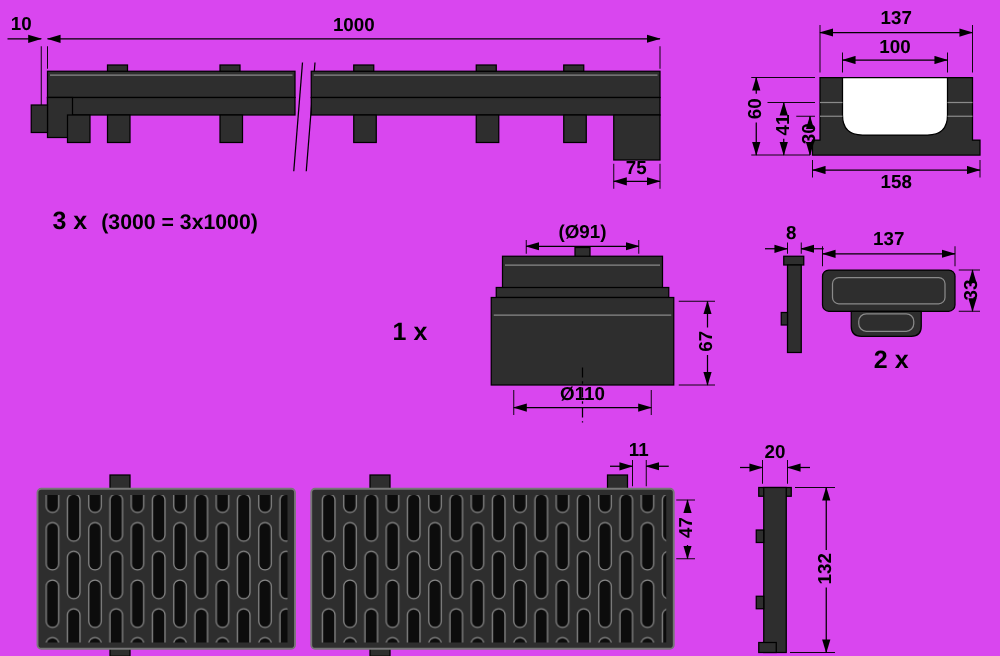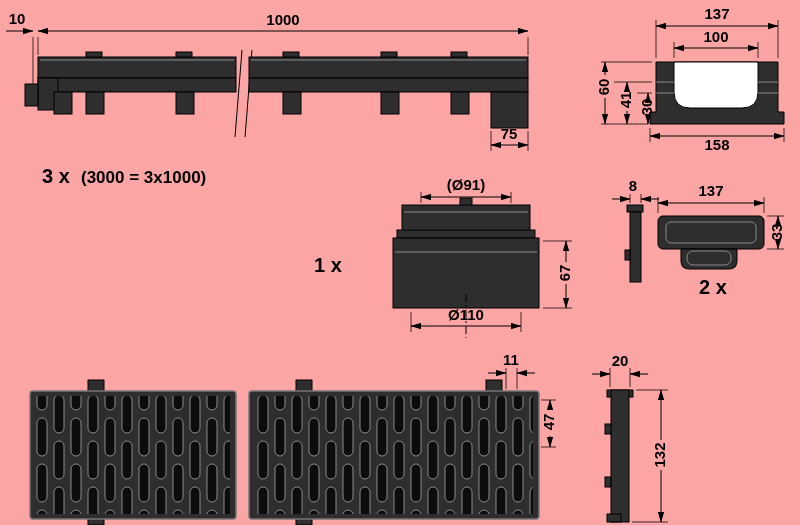--- a/index.html
+++ b/index.html
@@ -1,16 +1,16 @@
 <!DOCTYPE html>
 <html><head>
 <meta charset="utf-8">
 <style>
   html,body{margin:0;padding:0;background:#ffffff;}
-  .canvas{width:800px;height:525px;background:#fca5a5;position:relative;overflow:hidden;}
+  .canvas{width:800px;height:525px;background:#d946ef;position:relative;overflow:hidden;}
   svg{display:block;}
   .part{fill:#2e2e2e;stroke:#000000;stroke-width:1;}
   .panel{fill:#2e2e2e;stroke:#777777;stroke-width:1.5;}
   .cavity{fill:#ffffff;stroke:#000000;stroke-width:1;}
   .ext{stroke:#000000;stroke-width:.75;fill:none;}
   .dim{stroke:#000000;stroke-width:1;fill:none;}
   .detail{stroke:#8a8a8a;stroke-width:1;fill:none;}
   .breakline{stroke:#000000;stroke-width:1;fill:none;}
   .centerline{stroke:#000000;stroke-width:1;stroke-dasharray:8 3 2 3;fill:none;}
   .dim-text{font:bold 15px "Liberation Sans",sans-serif;fill:#000000;}

